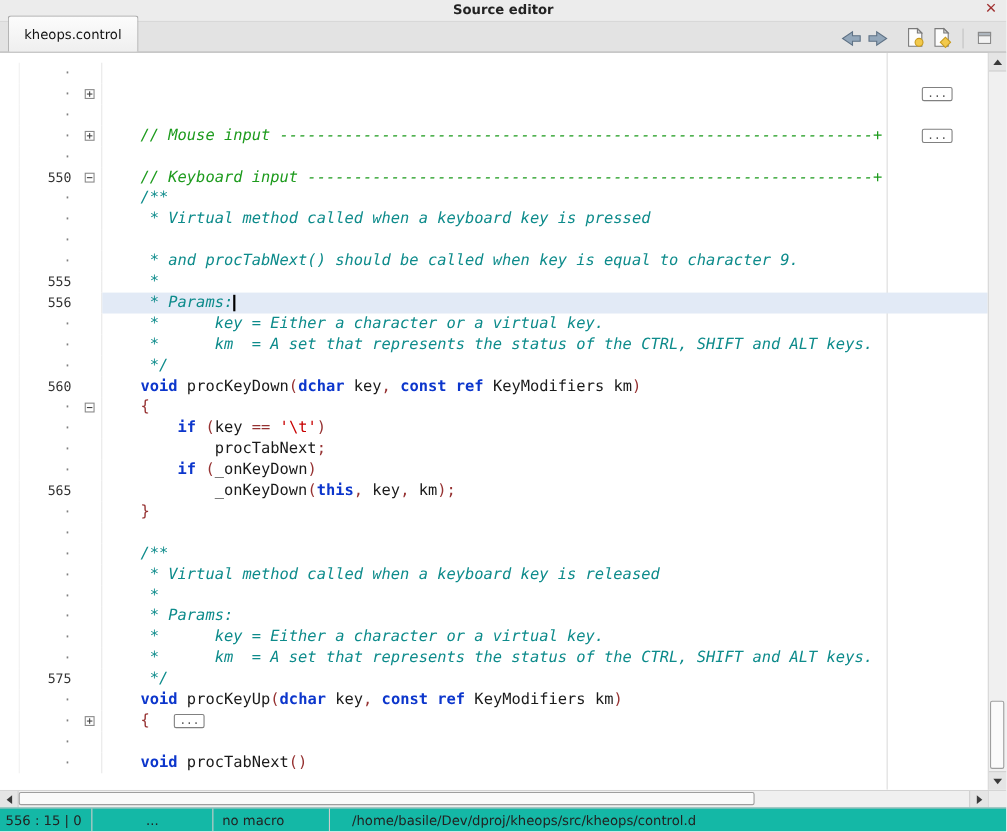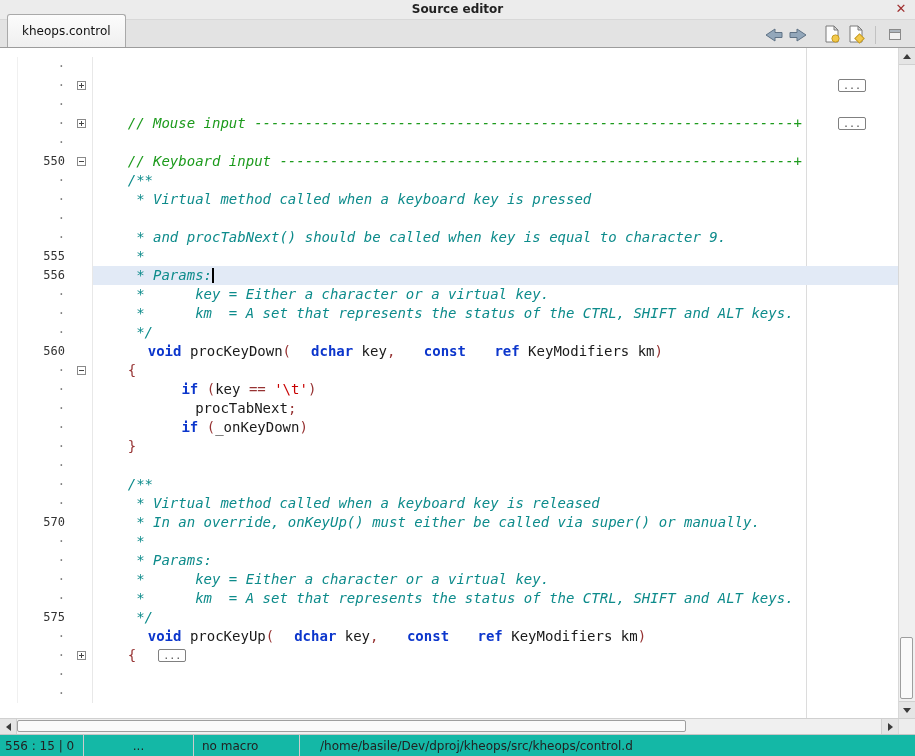--- a/index.html
+++ b/index.html
@@ -39,21 +39,21 @@
   .caret { display:inline-block; width:2px; height:15px; background:#000; vertical-align:text-bottom; }
 
   .foldbox { display:inline-block; border:1px solid #808080; border-radius:2px; background:#FFF; color:#555;
              font-size:10px; line-height:11px; height:13px; padding:0 4px; font-family:"DejaVu Sans Mono", monospace; }
   .foldbox.tail { position:absolute; left:838px; top:3px; }
   .foldbox.inline { margin-left:22px; vertical-align:1px; }
 
   .tok-pln, .tok-id { color:#1A1A1A; }
   .tok-cmt { color:#1D9B1D; font-style:italic; }
   .tok-doc { color:#0D8B8B; font-style:italic; }
-  .tok-kw, .tok-typ { color:#0C36CC; font-weight:bold;margin-left:20px; }
+  .tok-kw, .tok-typ { color:#0C36CC; font-weight:bold; }
   .tok-str { color:#C80000; }
   .tok-sym { color:#963232; }
 
   
   .vscroll { width:17px; flex:none; background:#F0F0F0; border-left:1px solid #D8D8D8; position:relative; }
   .sbtn { position:absolute; left:0; width:16px; height:17px; background:#E5E5E5; display:flex; align-items:center; justify-content:center; }
   .sbtn.up { top:0; border-bottom:1px solid #D0D0D0; }
   .sbtn.down { bottom:0; border-top:1px solid #D0D0D0; }
   .vthumb { position:absolute; left:1px; width:13px; bottom:19px; height:62px; background:#FAFAFA; border:1px solid #9E9E9E; border-radius:2px; }
 
@@ -255,20 +255,26 @@
             <div class="code"><span class="tok-pln">            procTabNext</span><span class="tok-sym">;</span></div>
           </div>
           <div class="row">
             <div class="gmarks"></div>
             <div class="gnum dot">·</div>
             <div class="gfold"></div>
             <div class="code"><span class="tok-pln">        </span><span class="tok-kw">if</span><span class="tok-pln"> </span><span class="tok-sym">(</span><span class="tok-pln">_onKeyDown</span><span class="tok-sym">)</span></div>
           </div>
           <div class="row">
             <div class="gmarks"></div>
+            <div class="gnum">565</div>
+            <div class="gfold"></div>
+            <div class="code"><span class="tok-pln">            _onKeyDown</span><span class="tok-sym">(</span><span class="tok-kw">this</span><span class="tok-sym">,</span><span class="tok-pln"> key</span><span class="tok-sym">,</span><span class="tok-pln"> km</span><span class="tok-sym">);</span></div>
+          </div>
+          <div class="row">
+            <div class="gmarks"></div>
             <div class="gnum dot">·</div>
             <div class="gfold"></div>
             <div class="code"><span class="tok-pln">    </span><span class="tok-sym">}</span></div>
           </div>
           <div class="row">
             <div class="gmarks"></div>
             <div class="gnum dot">·</div>
             <div class="gfold"></div>
             <div class="code"></div>
           </div>
@@ -279,26 +285,20 @@
             <div class="code"><span class="tok-doc">    /**</span></div>
           </div>
           <div class="row">
             <div class="gmarks"></div>
             <div class="gnum dot">·</div>
             <div class="gfold"></div>
             <div class="code"><span class="tok-doc">     * Virtual method called when a keyboard key is released</span></div>
           </div>
           <div class="row">
             <div class="gmarks"></div>
-            <div class="gnum">570</div>
-            <div class="gfold"></div>
-            <div class="code"><span class="tok-doc">     * In an override, onKeyUp() must either be called via super() or manually.</span></div>
-          </div>
-          <div class="row">
-            <div class="gmarks"></div>
             <div class="gnum dot">·</div>
             <div class="gfold"></div>
             <div class="code"><span class="tok-doc">     *</span></div>
           </div>
           <div class="row">
             <div class="gmarks"></div>
             <div class="gnum dot">·</div>
             <div class="gfold"></div>
             <div class="code"><span class="tok-doc">     * Params:</span></div>
           </div>
@@ -337,20 +337,21 @@
           <div class="row">
             <div class="gmarks"></div>
             <div class="gnum dot">·</div>
             <div class="gfold"></div>
             <div class="code"></div>
           </div>
           <div class="row">
             <div class="gmarks"></div>
             <div class="gnum dot">·</div>
             <div class="gfold"></div>
+            <div class="code"><span class="tok-pln">    </span><span class="tok-kw">void</span><span class="tok-pln"> </span><span class="tok-id">procTabNext</span><span class="tok-sym">()</span></div>
           </div>
         </div>
     </div>
     <div class="vscroll">
       <div class="sbtn up">
           <div class="tri up"></div>
         </div>
       <div class="vthumb"></div>
       <div class="sbtn down">
           <div class="tri down"></div>

